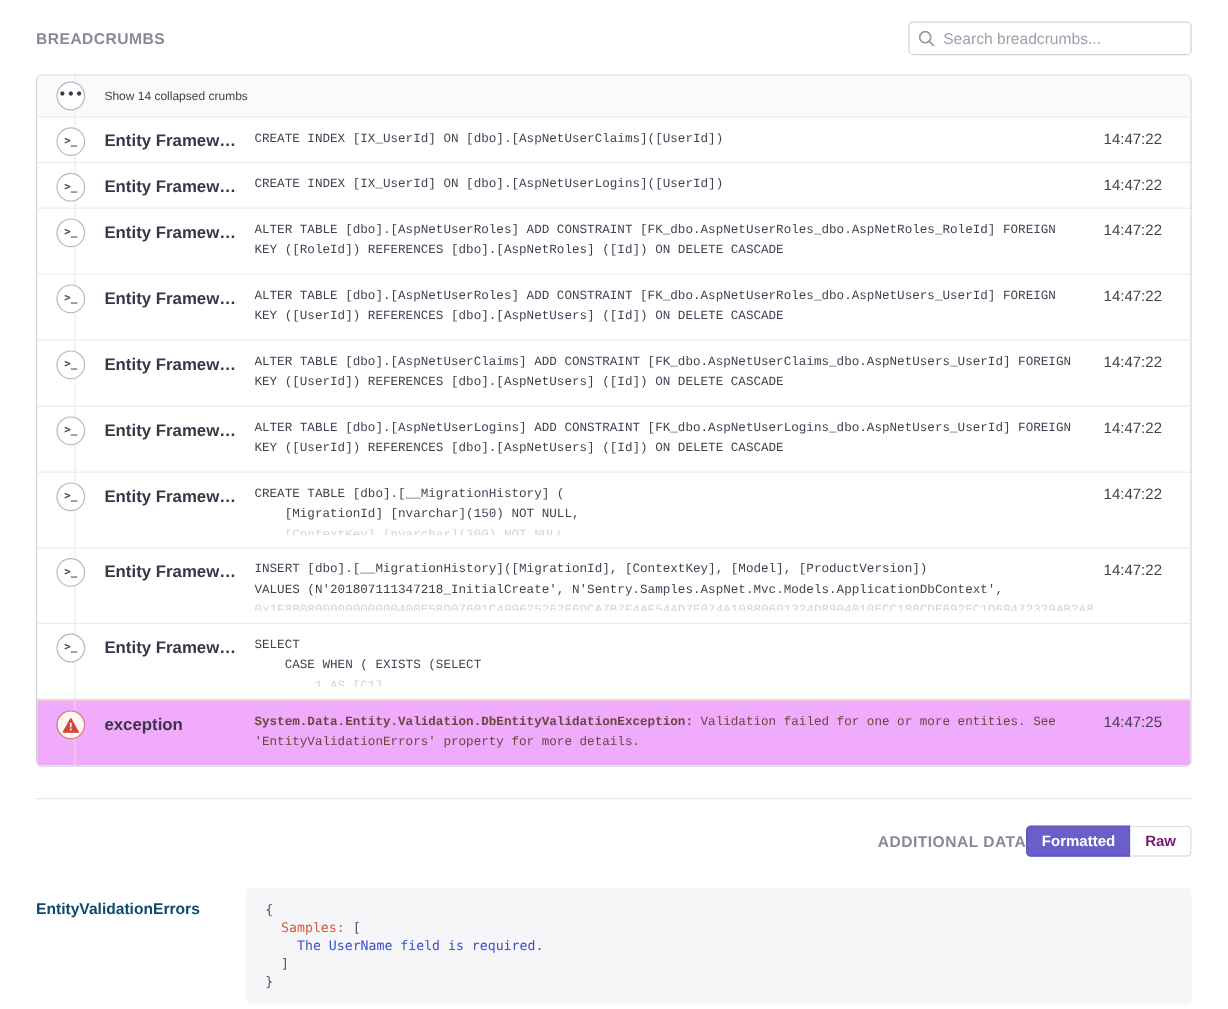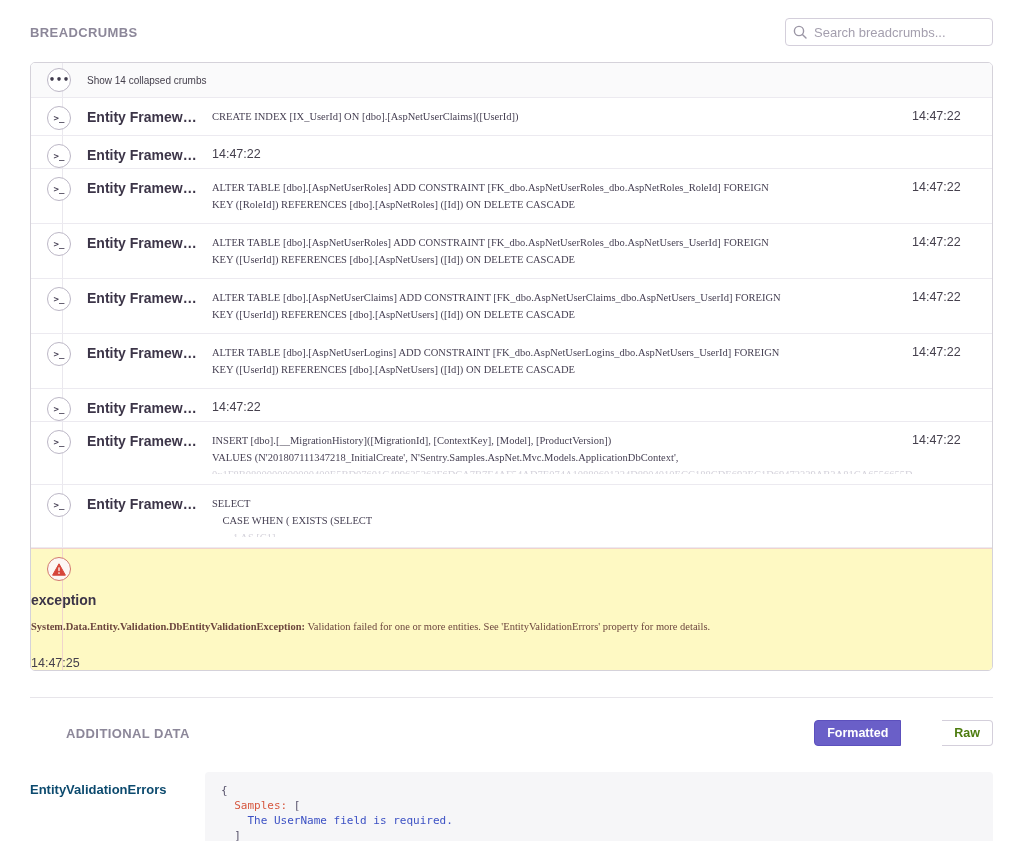--- a/index.html
+++ b/index.html
@@ -8,21 +8,21 @@
     width:1023px; height:841px;
     padding:0 30px;
     background:#ffffff;
     font-family:"Liberation Sans", sans-serif;
     color:#2f2936;
     overflow:hidden;
   }
   
   .page-header { display:flex; justify-content:space-between; align-items:center; padding:18px 0 16px; }
   .section-title { font-size:13px; font-weight:bold; color:#8c8799; letter-spacing:.4px; margin:0; }
-  .search-box { position:relative; width:208px; }
+  .search-box { position:relative; width:236px; }
   .search-box input {
     width:100%; height:28px; border:1px solid #d4cfdb; border-radius:4px;
     padding:0 8px 0 28px; font-size:13px; color:#494653; outline:none;
     font-family:"Liberation Sans", sans-serif; background:#fff;
   }
   .search-box input::placeholder { color:#a49fae; }
   .search-icon { position:absolute; left:8px; top:7px; width:14px; height:14px; }
 
   
   .crumbs { border:1px solid #d5d2da; border-radius:5px; overflow:hidden; }
@@ -32,41 +32,41 @@
   .icon-cell { width:56px; flex:none; display:flex; justify-content:center; align-items:flex-start; position:relative; z-index:1; padding-top:8px; }
   .crumb-collapsed .icon-cell { padding-top:0; align-items:center; align-self:stretch; }
   .crumb-icon {
     width:24px; height:24px; border-radius:50%; border:1px solid #bcb7c6; background:#fff;
     display:flex; align-items:center; justify-content:center;
     font-family:"DejaVu Sans Mono", monospace; font-size:9px; font-weight:bold; color:#4a4458;
   }
   .dots-icon { font-size:10px; letter-spacing:1px; color:#3f3a4c; line-height:1; padding-left:1px; }
   .collapsed-label { font-size:10px; color:#45404d; }
   .cat-cell { width:125px; flex:none; font-weight:bold; font-size:14px; color:#3c3548; padding-top:11px; white-space:nowrap; overflow:hidden; }
-  .code-cell { flex:1; font-family:Liberation Serif, serif; font-size:10.5px; line-height:17px;
+  .code-cell { flex:1; font-family:Liberation Mono, monospace; font-size:10.5px; line-height:17px;
                color:#453f52; padding:10px 0; overflow:hidden; }
   .code-lines { white-space:pre; }
   .fade-line { white-space:pre; height:8px; overflow:hidden; color:#c6c3cf; opacity:.75; }
-  .time-cell { width:80px; flex:none; text-align:left; font-size:12.5px; color:#45404d; padding:11px 16px 0 0; white-space:nowrap; }
-
-  
-  .crumb-exception { background:#fef9c3; border-top:1px solid #f1d3cc; border-bottom:none;flex-direction:column; }
+  .time-cell { width:80px; flex:none; text-align:center; font-size:12.5px; color:#45404d; padding:11px 16px 0 0; white-space:nowrap; }
+
+  
+  .crumb-exception { background:#f0abfc; border-top:1px solid #f1d3cc; border-bottom:none; }
   .crumb-exception::before { background:#f0d4cc; }
   .crumb-exception .crumb-icon { border-color:#d2796b; background:#fdf6f4; }
   .exc-code { white-space:pre-wrap; color:#6c463e; }
   .exc-bold { font-weight:bold; }
 
   
   .section-divider { border-top:1px solid #e7e5ea; margin-top:26px; }
-  .ad-header { display:flex; justify-content:space-between; align-items:center; padding:22px 0 18px;margin-left:36px; }
-  .btn-group { display:flex;gap:41px; }
+  .ad-header { display:flex; justify-content:flex-end; align-items:center; padding:22px 0 18px; }
+  .btn-group { display:flex; }
   .toggle-btn { height:26px; padding:0 12px; font-size:12.5px; font-weight:bold; display:flex; align-items:center;
     cursor:pointer; font-family:"Liberation Sans", sans-serif; }
   .btn-active { background:#6a5fc8; border:1px solid #5c50bd; color:#fff; border-radius:4px 0 0 4px; }
-  .btn-plain { background:#fff; border:1px solid #d4cfdb; border-left:none; color:#4d7c0f; border-radius:0 4px 4px 0; }
+  .btn-plain { background:#fff; border:1px solid #d4cfdb; border-left:none; color:#701a75; border-radius:0 4px 4px 0; }
   .kv-row { display:flex; margin-top:8px; }
   .kv-key { width:175px; flex:none; font-size:13px; font-weight:bold; color:#0c4a6e; padding-top:10px; }
   .kv-value { flex:1; }
   .kv-value pre {
     margin:0; background:#f6f6f8; border-radius:4px; padding:11px 16px;
     font-family:"DejaVu Sans Mono", monospace; font-size:11px; line-height:15px; color:#57526b;
   }
   .tok-key { color:#d6573f; }
   .tok-str { color:#3c51c4;margin-top:38px; }
 </style>
@@ -105,20 +105,23 @@
         <div class="code-cell">
           <div class="code-lines">CREATE INDEX [IX_UserId] ON [dbo].[AspNetUserClaims]([UserId])</div>
         </div>
         <div class="time-cell">14:47:22</div>
       </div>
       <div class="crumb-row">
         <div class="icon-cell">
           <div class="crumb-icon">&gt;_</div>
         </div>
         <div class="cat-cell">Entity Framew…</div>
+        <div class="code-cell">
+          <div class="code-lines">CREATE INDEX [IX_UserId] ON [dbo].[AspNetUserLogins]([UserId])</div>
+        </div>
         <div class="time-cell">14:47:22</div>
       </div>
       <div class="crumb-row">
         <div class="icon-cell">
           <div class="crumb-icon">&gt;_</div>
         </div>
         <div class="cat-cell">Entity Framew…</div>
         <div class="code-cell">
           <div class="code-lines">ALTER TABLE [dbo].[AspNetUserRoles] ADD CONSTRAINT [FK_dbo.AspNetUserRoles_dbo.AspNetRoles_RoleId] FOREIGN
 KEY ([RoleId]) REFERENCES [dbo].[AspNetRoles] ([Id]) ON DELETE CASCADE</div>
@@ -156,20 +159,25 @@
           <div class="code-lines">ALTER TABLE [dbo].[AspNetUserLogins] ADD CONSTRAINT [FK_dbo.AspNetUserLogins_dbo.AspNetUsers_UserId] FOREIGN
 KEY ([UserId]) REFERENCES [dbo].[AspNetUsers] ([Id]) ON DELETE CASCADE</div>
         </div>
         <div class="time-cell">14:47:22</div>
       </div>
       <div class="crumb-row">
         <div class="icon-cell">
           <div class="crumb-icon">&gt;_</div>
         </div>
         <div class="cat-cell">Entity Framew…</div>
+        <div class="code-cell">
+          <div class="code-lines">CREATE TABLE [dbo].[__MigrationHistory] (
+    [MigrationId] [nvarchar](150) NOT NULL,</div>
+          <div class="fade-line">    [ContextKey] [nvarchar](300) NOT NULL,</div>
+        </div>
         <div class="time-cell">14:47:22</div>
       </div>
       <div class="crumb-row">
         <div class="icon-cell">
           <div class="crumb-icon">&gt;_</div>
         </div>
         <div class="cat-cell">Entity Framew…</div>
         <div class="code-cell">
           <div class="code-lines">INSERT [dbo].[__MigrationHistory]([MigrationId], [ContextKey], [Model], [ProductVersion])
 VALUES (N'201807111347218_InitialCreate', N'Sentry.Samples.AspNet.Mvc.Models.ApplicationDbContext',</div>

